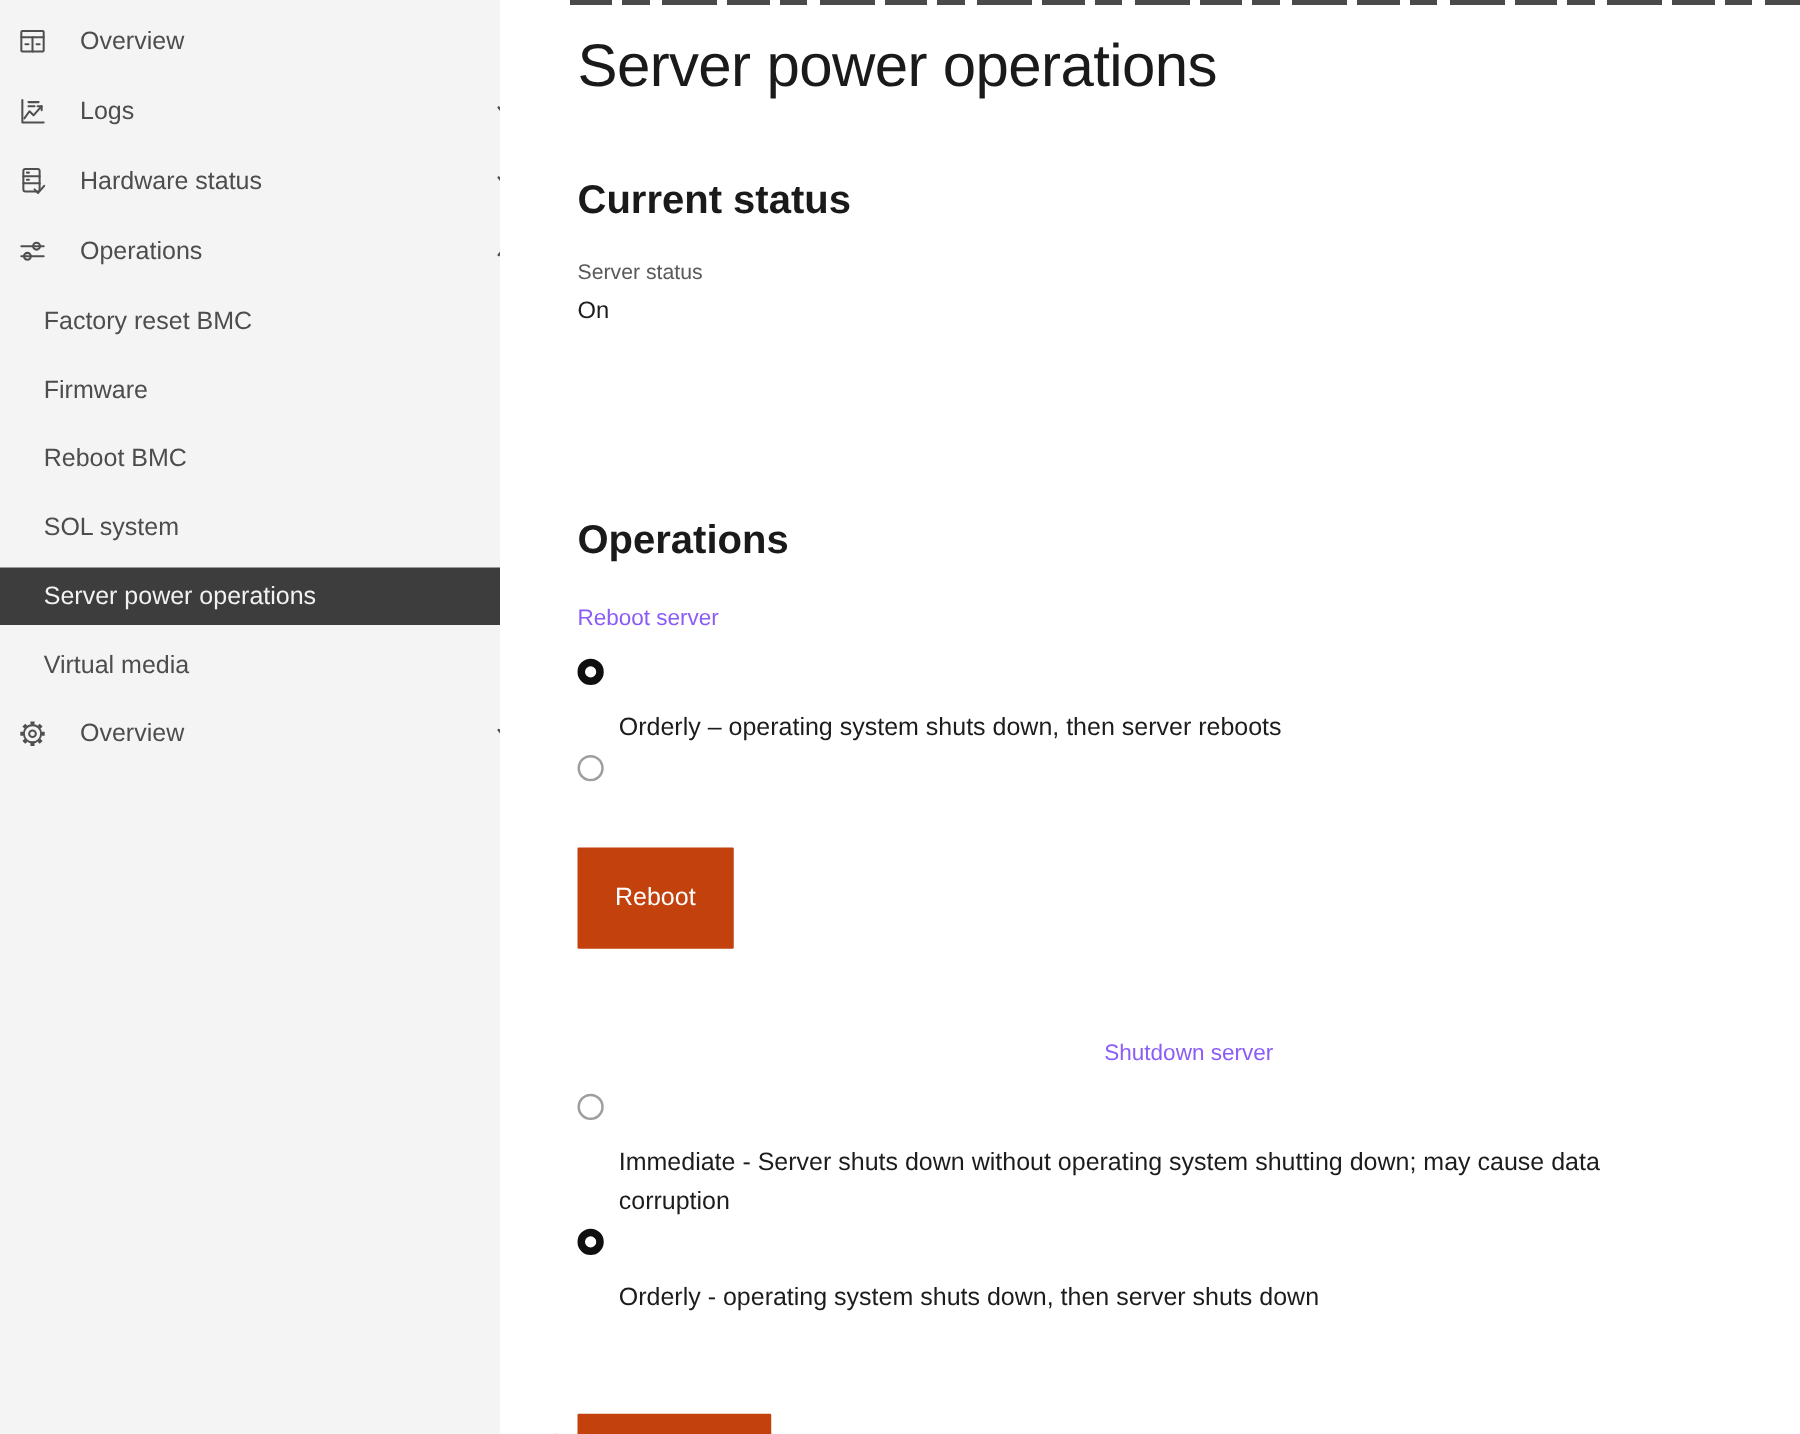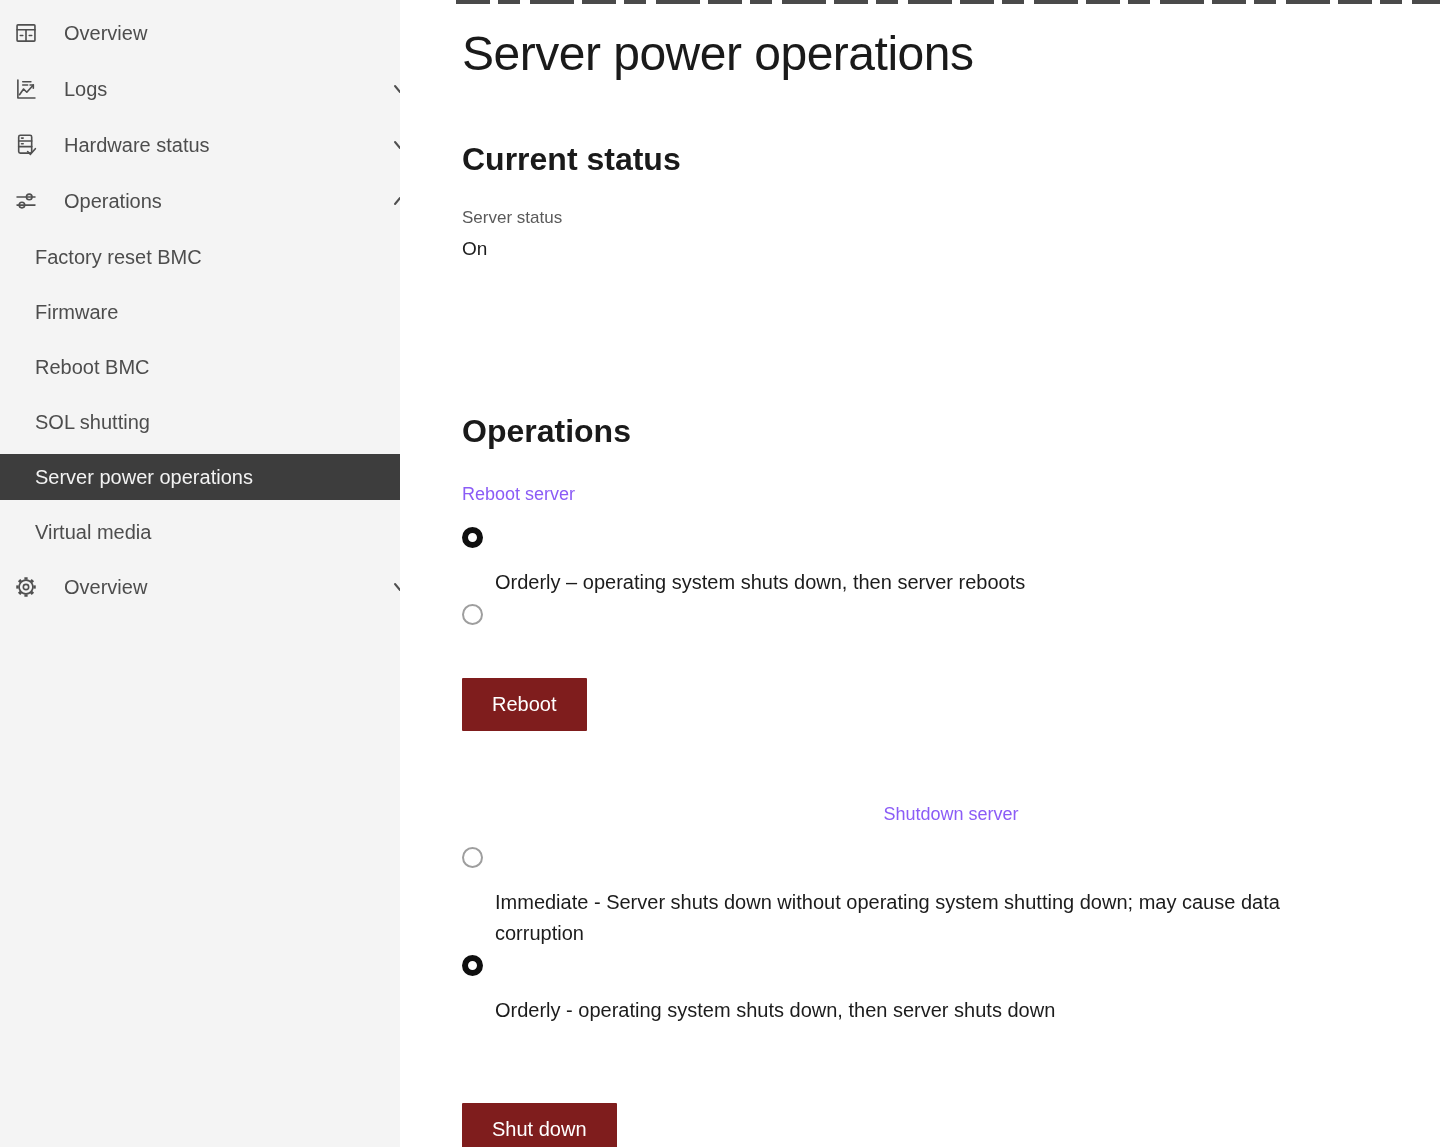--- a/index.html
+++ b/index.html
@@ -9,21 +9,21 @@
     overflow: hidden;
     background: #ffffff;
     font-family: "Liberation Sans", sans-serif;
     color: #191919;
   }
   
   .sidebar {
     position: absolute; left: 0; top: 0; bottom: 0;
     width: 446px;
     background: #f4f4f4;
-    border-right: 6px solid #ec4899;
+    border-right: 2px solid #ec4899;
     padding-top: 10px;
   }
   .nav-row {
     position: relative;
     height: 46px;
     display: flex; align-items: center;
     margin-bottom: 10px;
     font-size: 20px;
     color: #4d4d4d;
     cursor: pointer;
@@ -96,26 +96,26 @@
     flex: 0 0 auto;
     margin-top: 5px;
     width: 21px; height: 21px;
     border-radius: 50%;
     background: #ffffff;
   }
   .radio.checked { border: 6px solid #0f0f0f; }
   .radio.unchecked { border: 2px solid #9e9e9e; }
   .btn {
     display: inline-block;
-    background: #7f1d1d;
+    background: #c2410c;
     color: #ffffff;
     border: none; border-radius: 1px;
     font-family: "Liberation Sans", sans-serif;
     font-size: 20px;
-    padding: 15px 30px;
+    padding: 29px 30px;
     cursor: pointer;
   }
   #reboot-button { margin-top: 52px; }
   #shutdown-button { margin-top: 76px; }
   .shutdown-group .group-label { margin-top: 73px; text-align: center; }
 </style>
 </head>
 <body>
 
 <nav class="sidebar">
@@ -190,21 +190,21 @@
   <div class="nav-row sub">
     <span class="nav-label">Factory reset BMC</span>
   </div>
   <div class="nav-row sub">
     <span class="nav-label">Firmware</span>
   </div>
   <div class="nav-row sub">
     <span class="nav-label">Reboot BMC</span>
   </div>
   <div class="nav-row sub">
-    <span class="nav-label">SOL shutting</span>
+    <span class="nav-label">SOL system</span>
   </div>
   <div class="nav-row sub selected">
     <span class="nav-label">Server power operations</span>
   </div>
   <div class="nav-row sub">
     <span class="nav-label">Virtual media</span>
   </div>
 
   <div class="nav-row">
     <span class="nav-icon">

